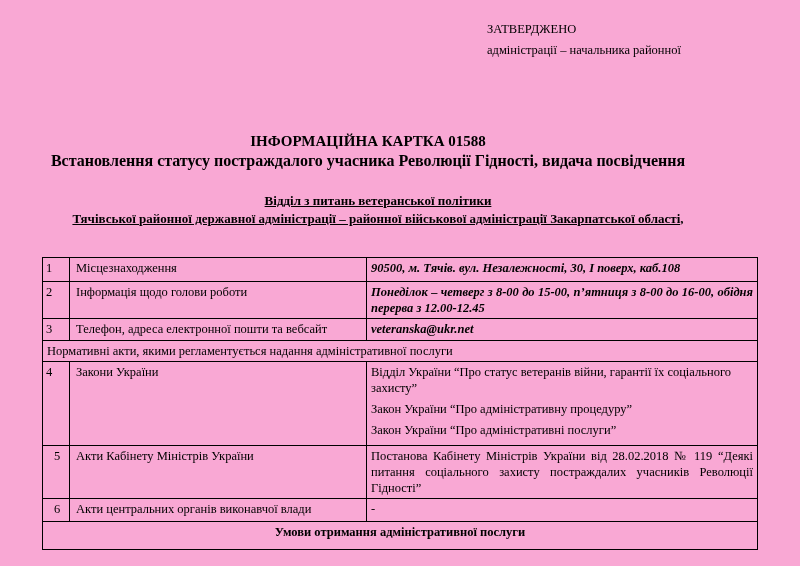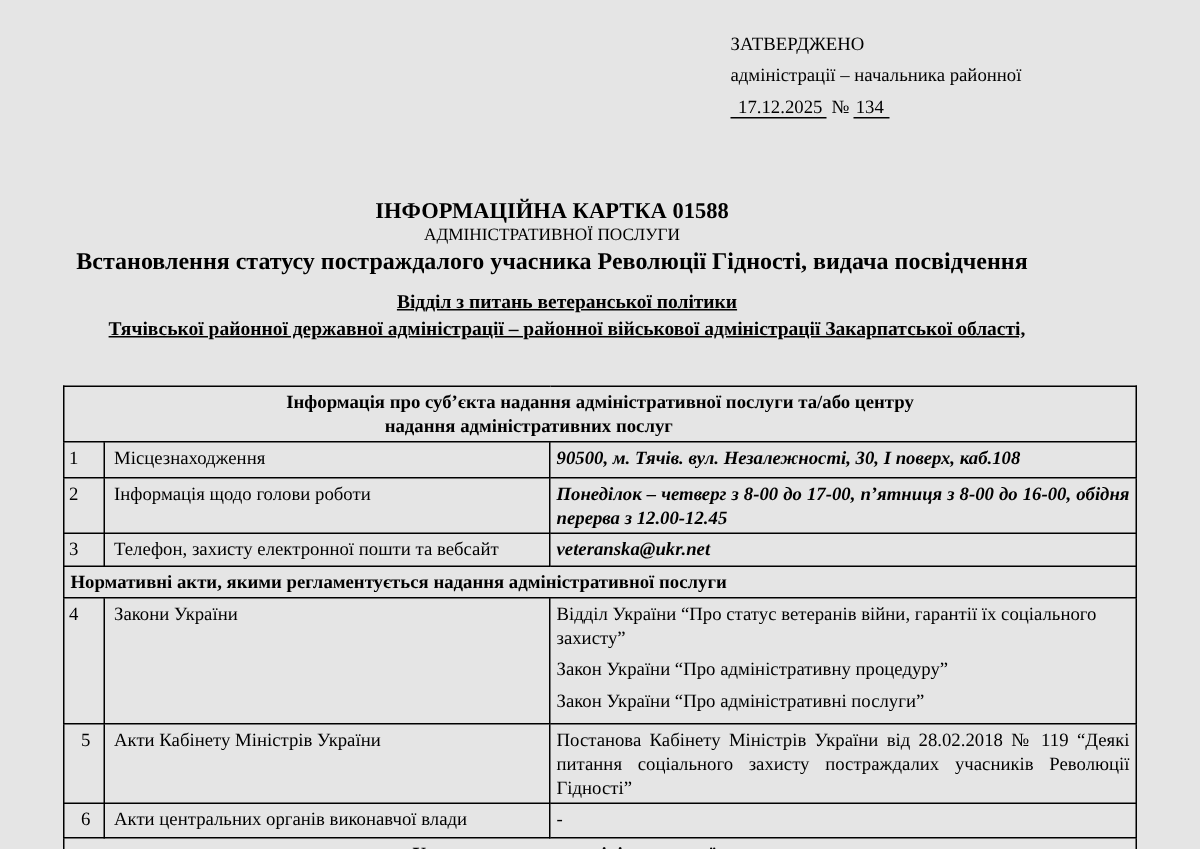--- a/index.html
+++ b/index.html
@@ -6,21 +6,21 @@
   html, body {
     margin: 0; padding: 0;
     background: #ffffff;
     font-family: "Liberation Serif", "DejaVu Serif", serif;
     color: #000;
   }
   .page {
     position: relative;
     width: 800px;
     height: 566px;
-    background: #e5e5e5;
+    background: #f9a8d4;
     overflow: hidden;
   }
 
   
   .approval {
     position: absolute;
     left: 487px;
     top: 22px;
     width: 300px;
     font-size: 12.5px;
@@ -78,87 +78,75 @@
     vertical-align: top;
     padding: 2px 4px;
     line-height: 1.28;
   }
   td.num { padding: 2px 2px 2px 3px; }
   td.num-indent { padding-left: 11px; }
   td.label { padding-left: 6px; }
   .vi { font-weight: bold; font-style: italic; }
   .sec-info { text-align: center; font-weight: bold; height: 37px; padding-top: 3px; }
   .sec-info .line2 { text-align: center; padding-right: 95px; }
-  .sec-norm { font-weight: bold; height: 20px; padding-left: 3px; margin-left: 32px; }
+  .sec-norm { font-weight: normal; height: 20px; padding-left: 3px; margin-left: 32px; }
   .sec-cond { text-align: center; font-weight: bold; height: 28px; padding-top: 6px; }
   .r1 { height: 24px; }
   .r2 { height: 33px; }
   .r3 { height: 22px; }
   .r4 { height: 45px; }
   .r5 { height: 42px; }
   .r6 { height: 23px; }
   .just { text-align: justify; }
   .val-pad-top { padding-top: 12px; }
   .law-line { margin: 0 0 5px 0; }
 </style>
 </head>
 <body>
 
 <div class="page">
 
   <div class="approval">
     <div class="stamp">ЗАТВЕРДЖЕНО</div>
     <div class="aline">адміністрації – начальника районної</div>
-    <div class="date-line">
-      <span class="u-ext">17.12.2025</span>
-      <span>№</span>
-      <span class="u-num">134</span>
-    </div>
   </div>
 
   <div class="title-block">
     <div class="title-main">ІНФОРМАЦІЙНА КАРТКА 01588</div>
-    <div class="title-sub">АДМІНІСТРАТИВНОЇ ПОСЛУГИ</div>
     <div class="title-service">Встановлення статусу постраждалого учасника Революції Гідності, видача посвідчення</div>
   </div>
 
   <div class="provider-block">
     <div class="provider-line">Відділ з питань ветеранської політики</div>
     <div class="provider-line">Тячівської районної державної адміністрації – районної військової адміністрації Закарпатської області,</div>
   </div>
 
   <table class="info-table">
     <colgroup>
       <col style="width:27px">
       <col style="width:297px">
       <col>
     </colgroup>
     <tbody>
-      <tr>
-        <td colspan="3" class="sec-info">
-          <div>Інформація про суб’єкта надання адміністративної послуги та/або центру</div>
-          <div class="line2">надання адміністративних послуг</div>
-        </td>
-      </tr>
 
       <tr class="r1">
         <td class="num">1</td>
         <td class="label">Місцезнаходження</td>
         <td class="vi">90500, м. Тячів. вул. Незалежності, 30, І поверх,  каб.108</td>
       </tr>
 
       <tr class="r2">
         <td class="num">2</td>
         <td class="label">Інформація щодо голови роботи</td>
-        <td class="vi just">Понеділок – четверг з 8-00 до 17-00, п’ятниця з 8-00 до 16-00, обідня перерва з 12.00-12.45</td>
+        <td class="vi just">Понеділок – четверг з 8-00 до 15-00, п’ятниця з 8-00 до 16-00, обідня перерва з 12.00-12.45</td>
       </tr>
 
       <tr class="r3">
         <td class="num">3</td>
-        <td class="label">Телефон, захисту електронної пошти та вебсайт</td>
+        <td class="label">Телефон, адреса електронної пошти та вебсайт</td>
         <td class="vi">veteranska@ukr.net</td>
       </tr>
 
       <tr>
         <td colspan="3" class="sec-norm">Нормативні акти, якими регламентується надання адміністративної послуги</td>
       </tr>
 
       <tr class="r4">
         <td class="num">4</td>
         <td class="label">Закони України</td>

